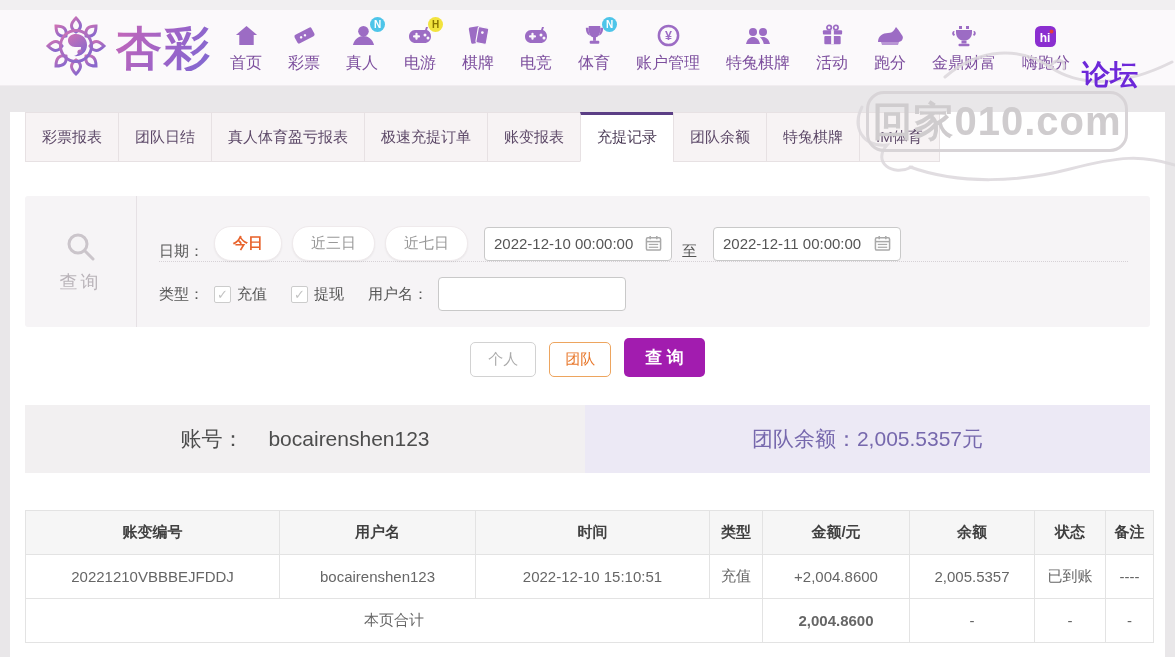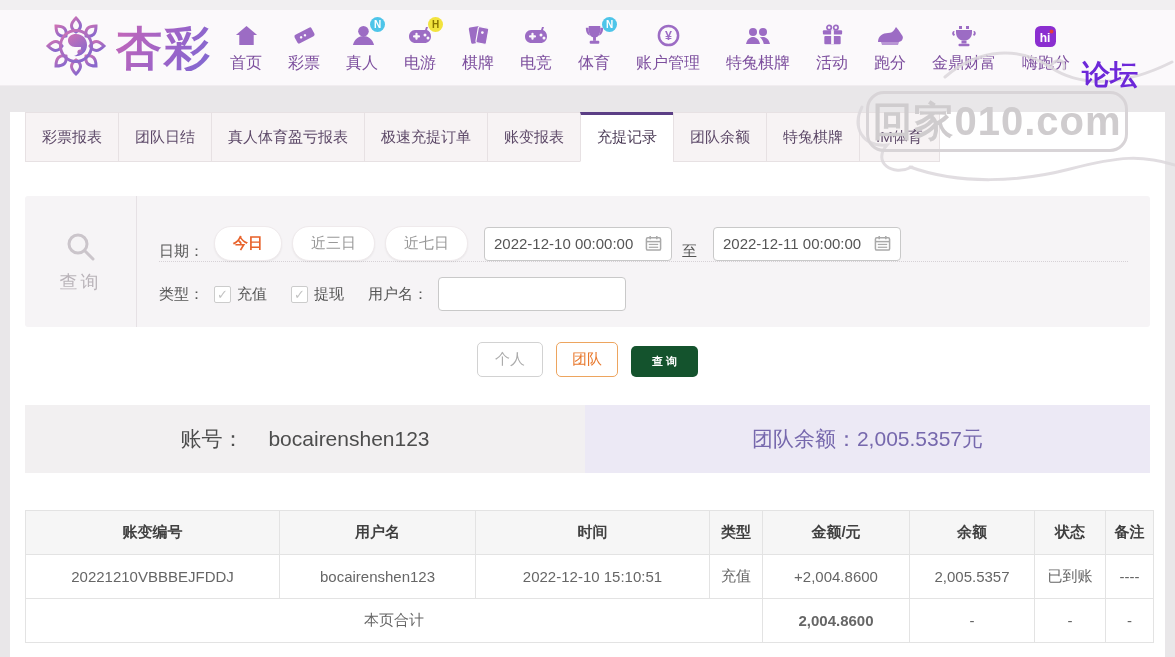--- a/index.html
+++ b/index.html
@@ -47,21 +47,21 @@
   .chk { width:17px; height:17px; border:1px solid #ccc; border-radius:2px; background:#fff; display:inline-flex; align-items:center; justify-content:center; color:#c3c3c3; font-size:13px; cursor:pointer; }
   .chk::after { content:"✓"; }
   .chk-group { display:flex; align-items:center; gap:6px; margin-right:14px; }
   .text-input { width:188px; height:34px; background:#fff; border:1px solid #c9c9c9; border-radius:4px; font-size:15px; color:#555; padding:0 8px; outline:none; }
 
   
   .actions { margin-top:16px; height:34px; display:flex; align-items:flex-end; justify-content:center; gap:13px; }
   .btn { border-radius:5px; font-size:15px; cursor:pointer; background:#fff; }
   .btn-ghost { border:1px solid #d2d2d2; color:#ababab; padding:7px 17px; }
   .btn-team { border:1px solid #eda55f; color:#e8782c; padding:7px 15px; }
-  .btn-primary { border:none; background:#14532d; color:#fff; font-size:11px; font-weight:bold; padding:8px 21px; }
+  .btn-primary { border:none; background:#a21caf; color:#fff; font-size:17px; font-weight:bold; padding:8px 21px; }
 
   
   .account { display:flex; margin:28px 15px 0 15px; height:68px; }
   .account-left { width:560px; flex:0 0 560px; background:#f2f0f1; display:flex; align-items:center; justify-content:center; font-size:21px; color:#4d4d4d;gap:25px; }
   .account-right { flex:1; background:#ece9f5; display:flex; align-items:center; justify-content:center; font-size:21px; color:#7668ad; }
 
   
   table.report { border-collapse:collapse; margin:37px 12px 0 15px; width:1128px; font-size:15px; table-layout:fixed; }
   table.report th { background:#f6f6f6; border:1px solid #e3e3e3; height:44px; color:#404040; font-weight:bold; text-align:center; }
   table.report td { border:1px solid #e3e3e3; height:44px; color:#666; text-align:center; background:#fff; }

